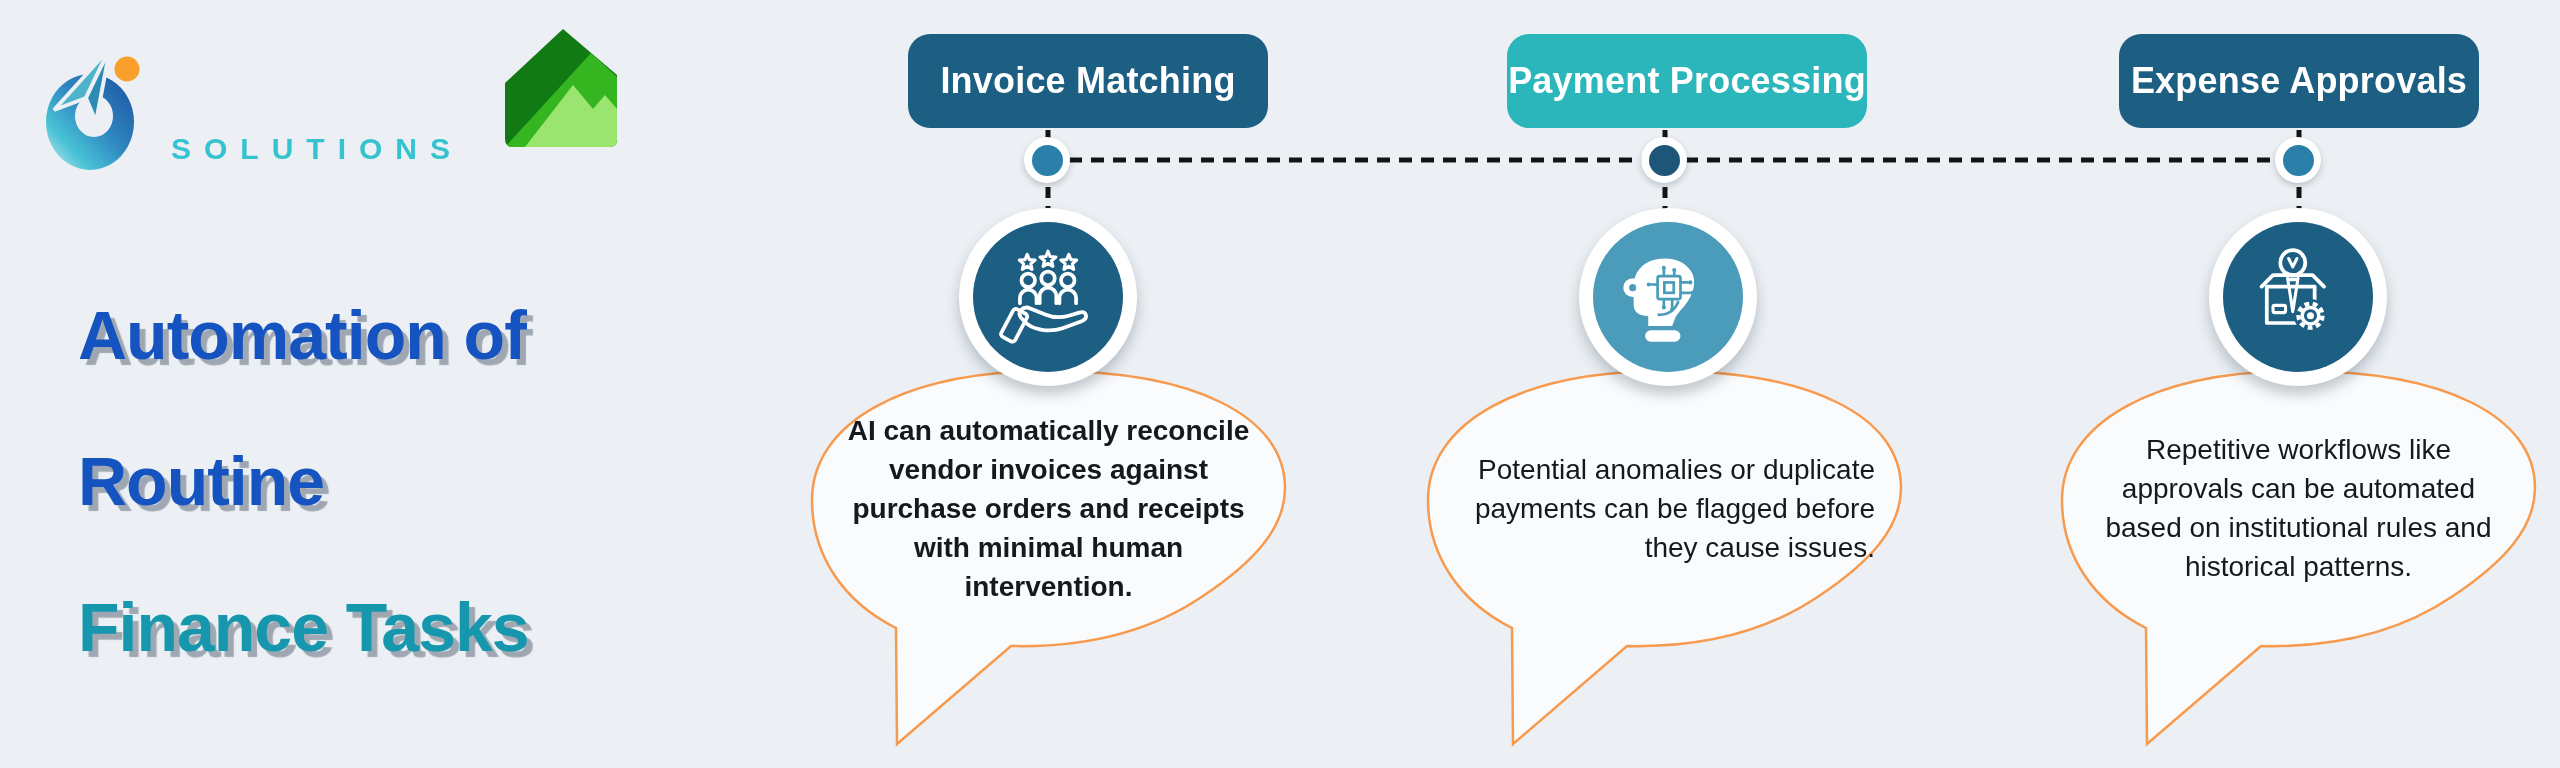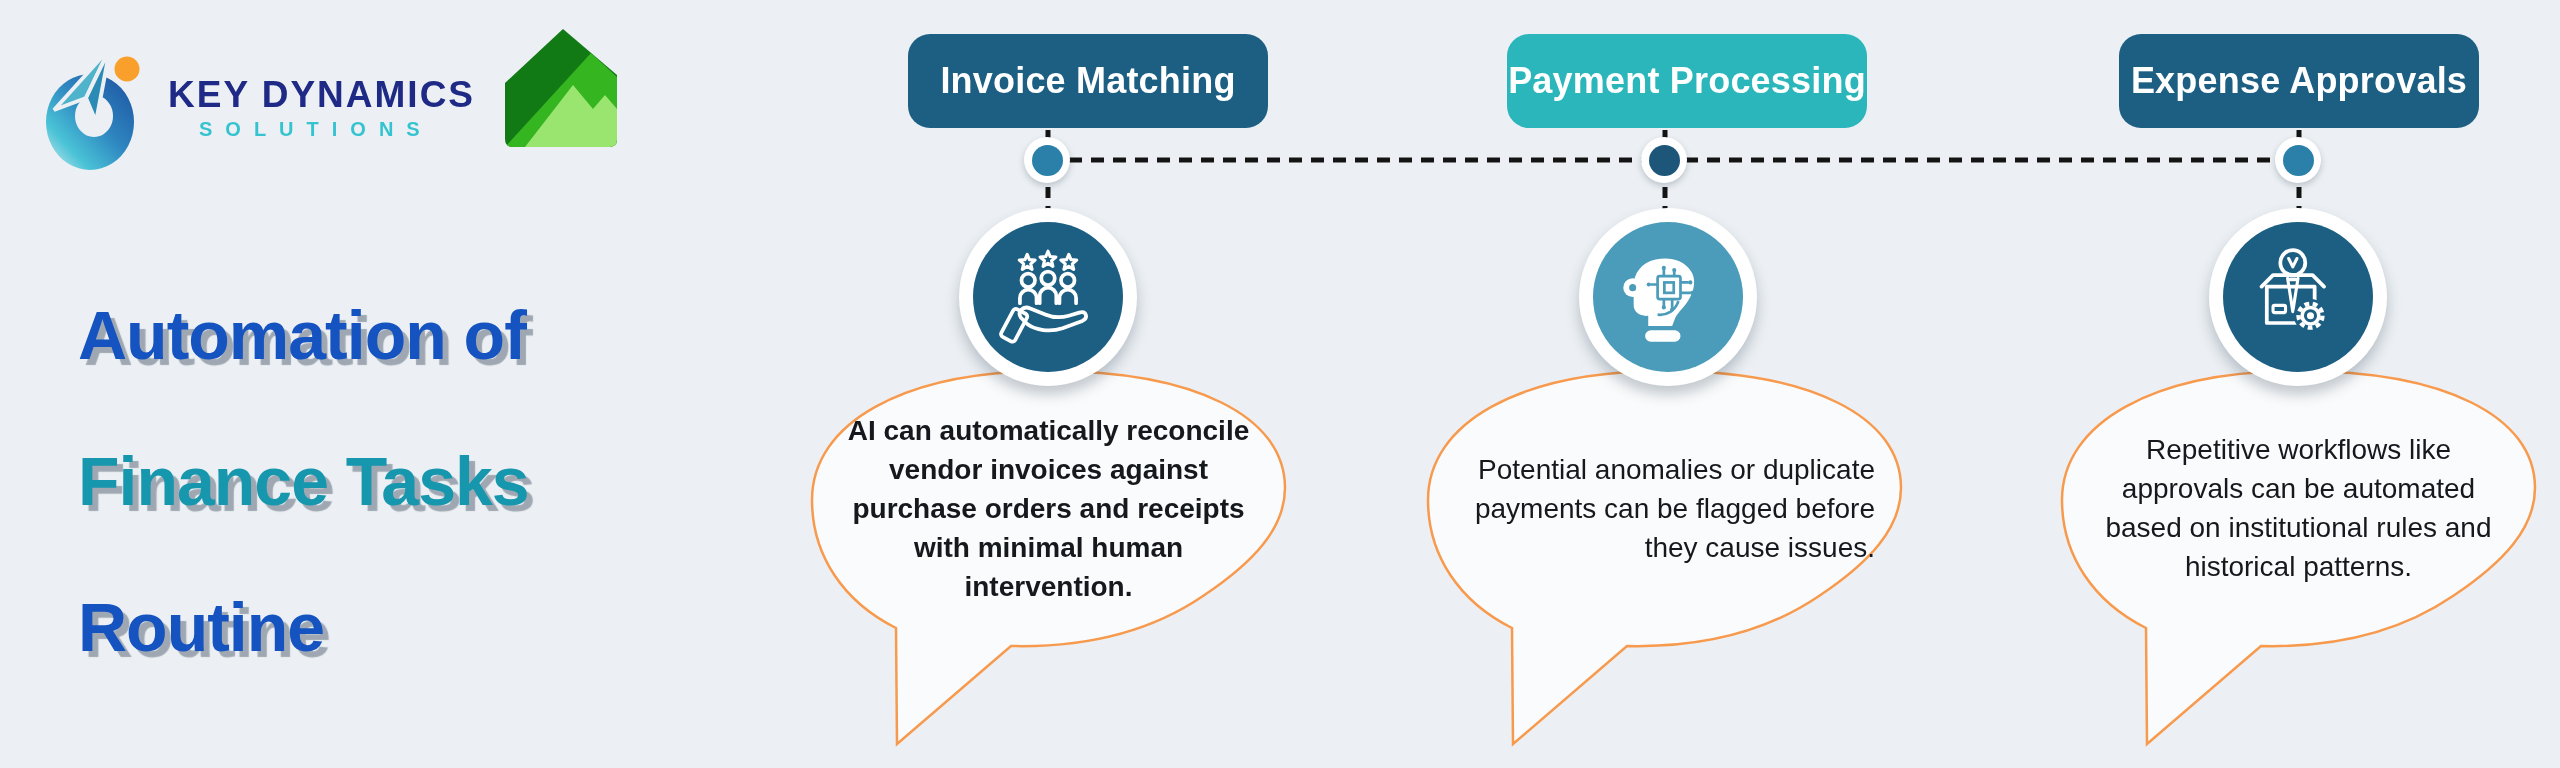--- a/index.html
+++ b/index.html
@@ -10,22 +10,22 @@
     font-family:"Liberation Sans","DejaVu Sans",sans-serif;
   }
   .abs{position:absolute;}
 
   
   .company-name{
     position:absolute;left:168px;top:74px;
     font-size:37px;font-weight:700;letter-spacing:2px;color:#1e2a86;
   }
   .company-sub{
-    position:absolute;left:171px;top:118px;
-    font-size:20px;font-weight:700;letter-spacing:13px;color:#35c3cf;margin-left:28px;
+    position:absolute;left:171px;top:132px;
+    font-size:30px;font-weight:700;letter-spacing:13px;color:#35c3cf;
   }
 
   
   .title{
     position:absolute;left:78px;top:262px;
     font-size:68px;font-weight:700;letter-spacing:-1px;
   }
   .title .line{
     height:146px;line-height:146px;white-space:nowrap;
     text-shadow:6px 6px 1px var(--title-shadow,#9fa8b2);
@@ -74,40 +74,39 @@
           <stop offset="0.45" stop-color="#2e86c0"></stop>
           <stop offset="0.75" stop-color="#49c2d6"></stop>
           <stop offset="1" stop-color="#d5eef0"></stop>
         </linearGradient>
       </defs>
       <path fill="url(#swg)" fill-rule="evenodd" d="M44 28 a44 48 0 1 0 0.02 0 Z M48 49 a19 21 0 1 0 0.02 0 Z"></path>
       <polygon points="64,2 8,64 40,52" fill="#4fb3cc" stroke="#ecf0f4" stroke-width="4"></polygon>
       <polygon points="64,2 40,52 50,76" fill="#2a8cb5" stroke="#ecf0f4" stroke-width="4"></polygon>
       <circle cx="81" cy="23" r="12.5" fill="#f9a02c"></circle>
     </svg>
-    <div class="company-name" style="color: rgb(30, 42, 134);">KEY DYNAMICS</div>
     <div class="company-sub" style="color: rgb(53, 195, 207);">SOLUTIONS</div>
     <svg class="abs" style="left:499px;top:25px;" width="124" height="126" viewBox="0 0 124 126">
       <defs>
         <clipPath id="houseclip">
           <path d="M6 58 L64 4 L118 50 L118 114 Q118 122 110 122 L14 122 Q6 122 6 114 Z"></path>
         </clipPath>
       </defs>
       <g clip-path="url(#houseclip)">
         <rect x="0" y="0" width="124" height="126" fill="#117a14"></rect>
         <polygon points="6,122 92,28 118,52 118,122" fill="#35b520"></polygon>
         <polygon points="26,122 74,60 94,84 106,70 118,84 118,122" fill="#9ae470"></polygon>
       </g>
     </svg>
   </div>
 
   <div class="title">
     <div class="line" style="color: rgb(21, 83, 192);">Automation of</div>
+    <div class="line" style="color: rgb(21, 83, 192);">Routine</div>
     <div class="line" style="color: rgb(23, 151, 173);">Finance Tasks</div>
-    <div class="line" style="color: rgb(21, 83, 192);">Routine</div>
   </div>
 
   <svg class="abs connector" style="left:1047px;top:156px;" width="1252" height="8" viewBox="0 0 1252 8">
     <line x1="0" y1="4" x2="1252" y2="4" stroke="#141414" stroke-width="5" stroke-dasharray="13 9"></line>
   </svg>
   <svg class="abs connector" style="left:1044px;top:130px;" width="8" height="86" viewBox="0 0 8 86">
     <line x1="4" y1="0" x2="4" y2="86" stroke="#141414" stroke-width="5" stroke-dasharray="11 8"></line>
   </svg>
   <svg class="abs connector" style="left:1661px;top:130px;" width="8" height="86" viewBox="0 0 8 86">
     <line x1="4" y1="0" x2="4" y2="86" stroke="#141414" stroke-width="5" stroke-dasharray="11 8"></line>

